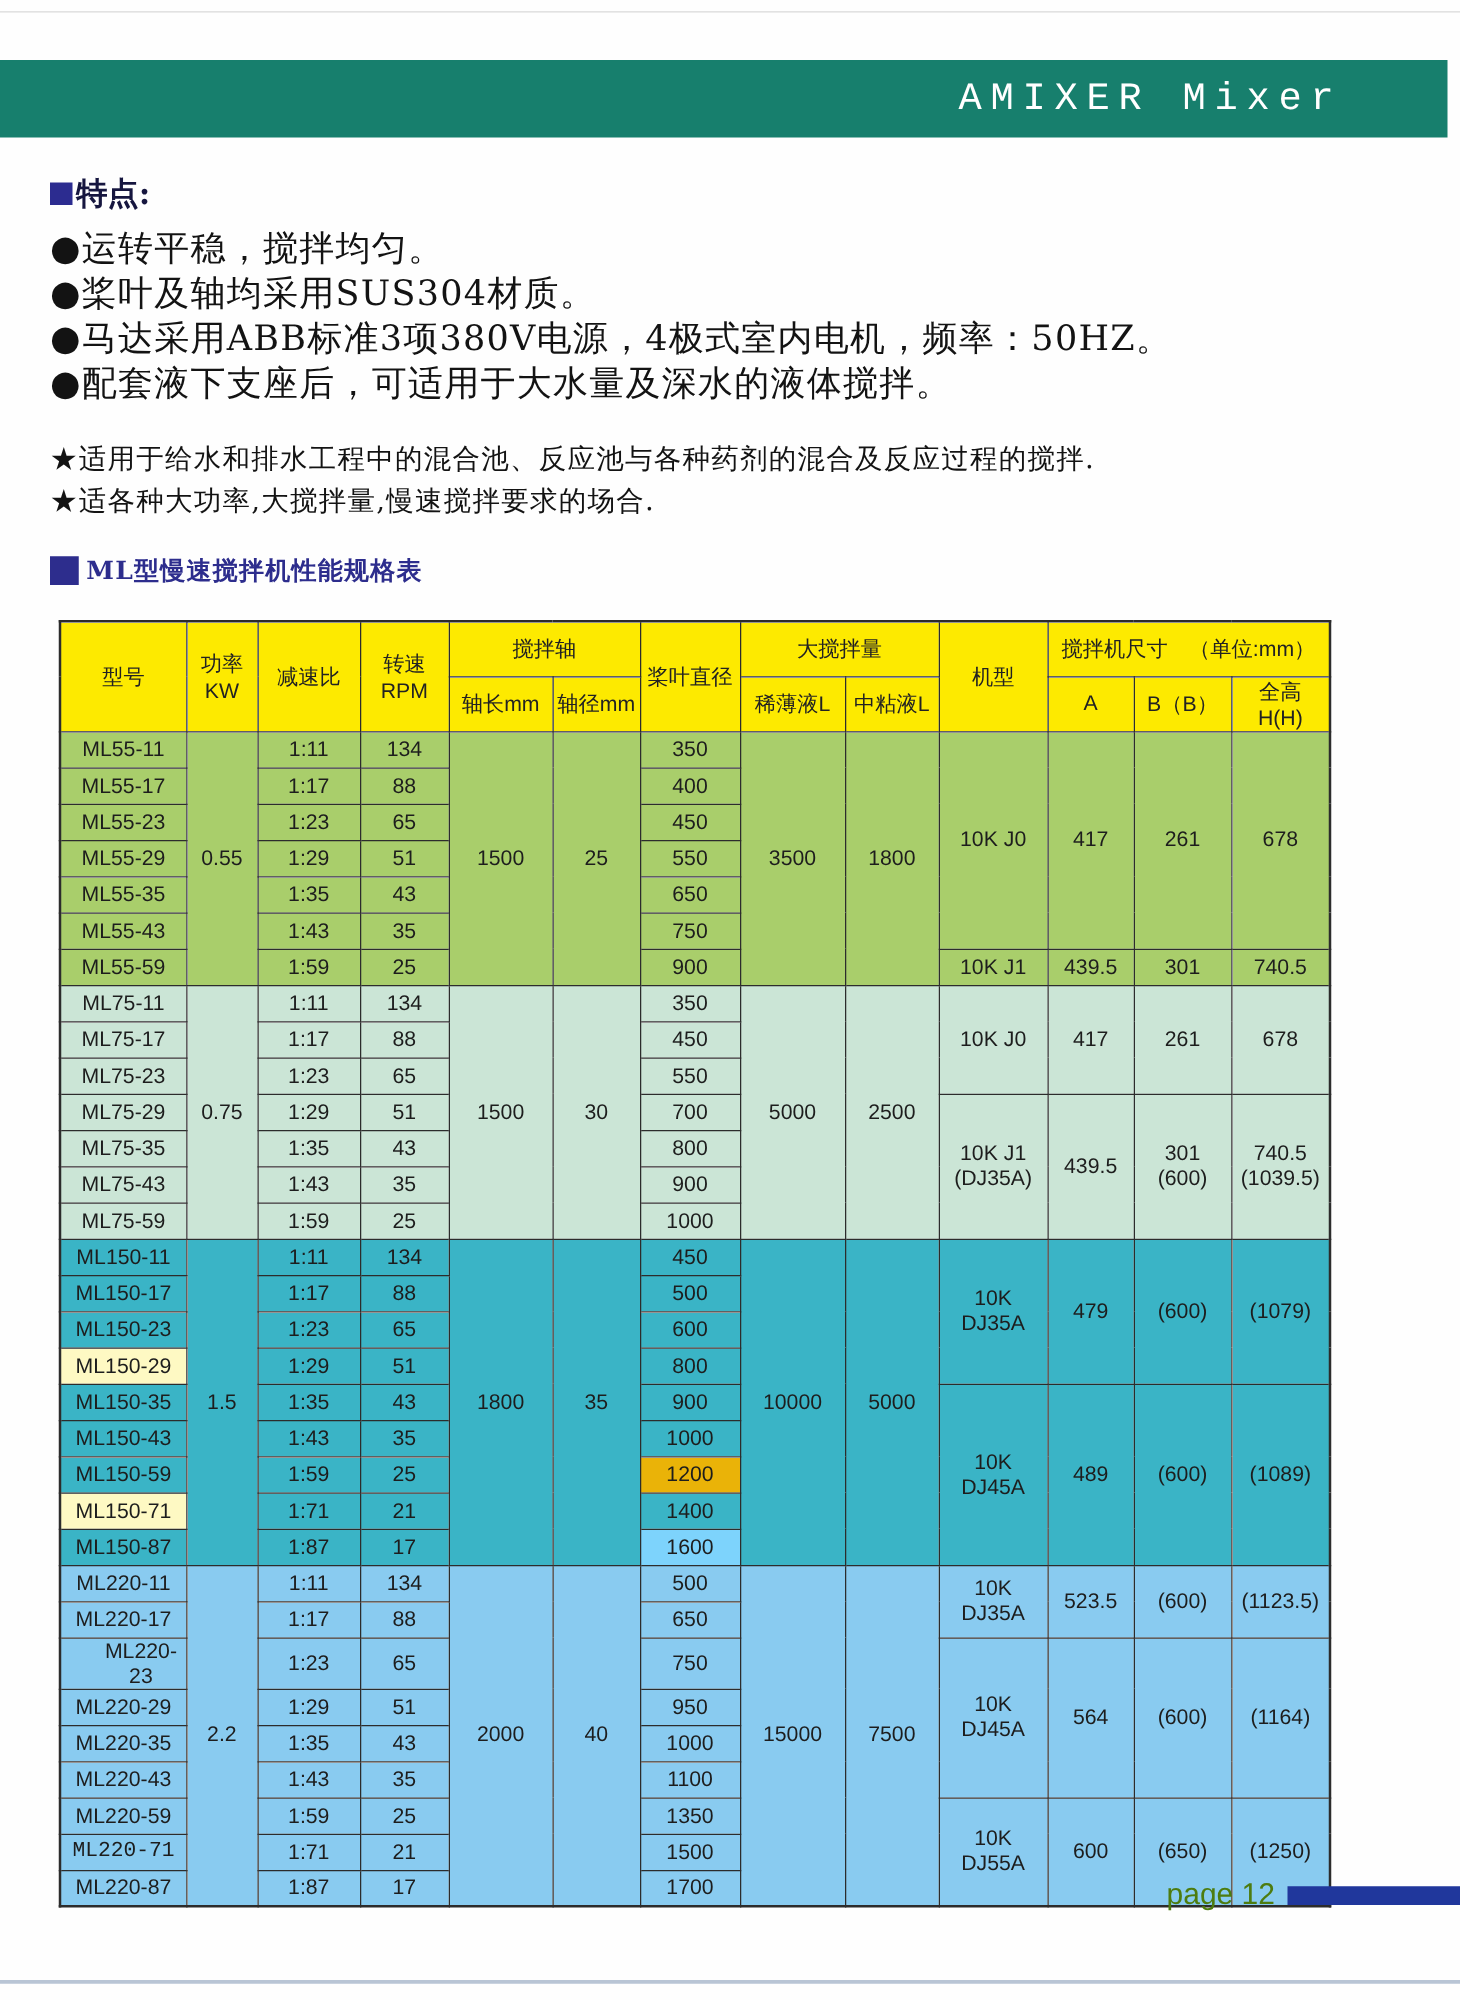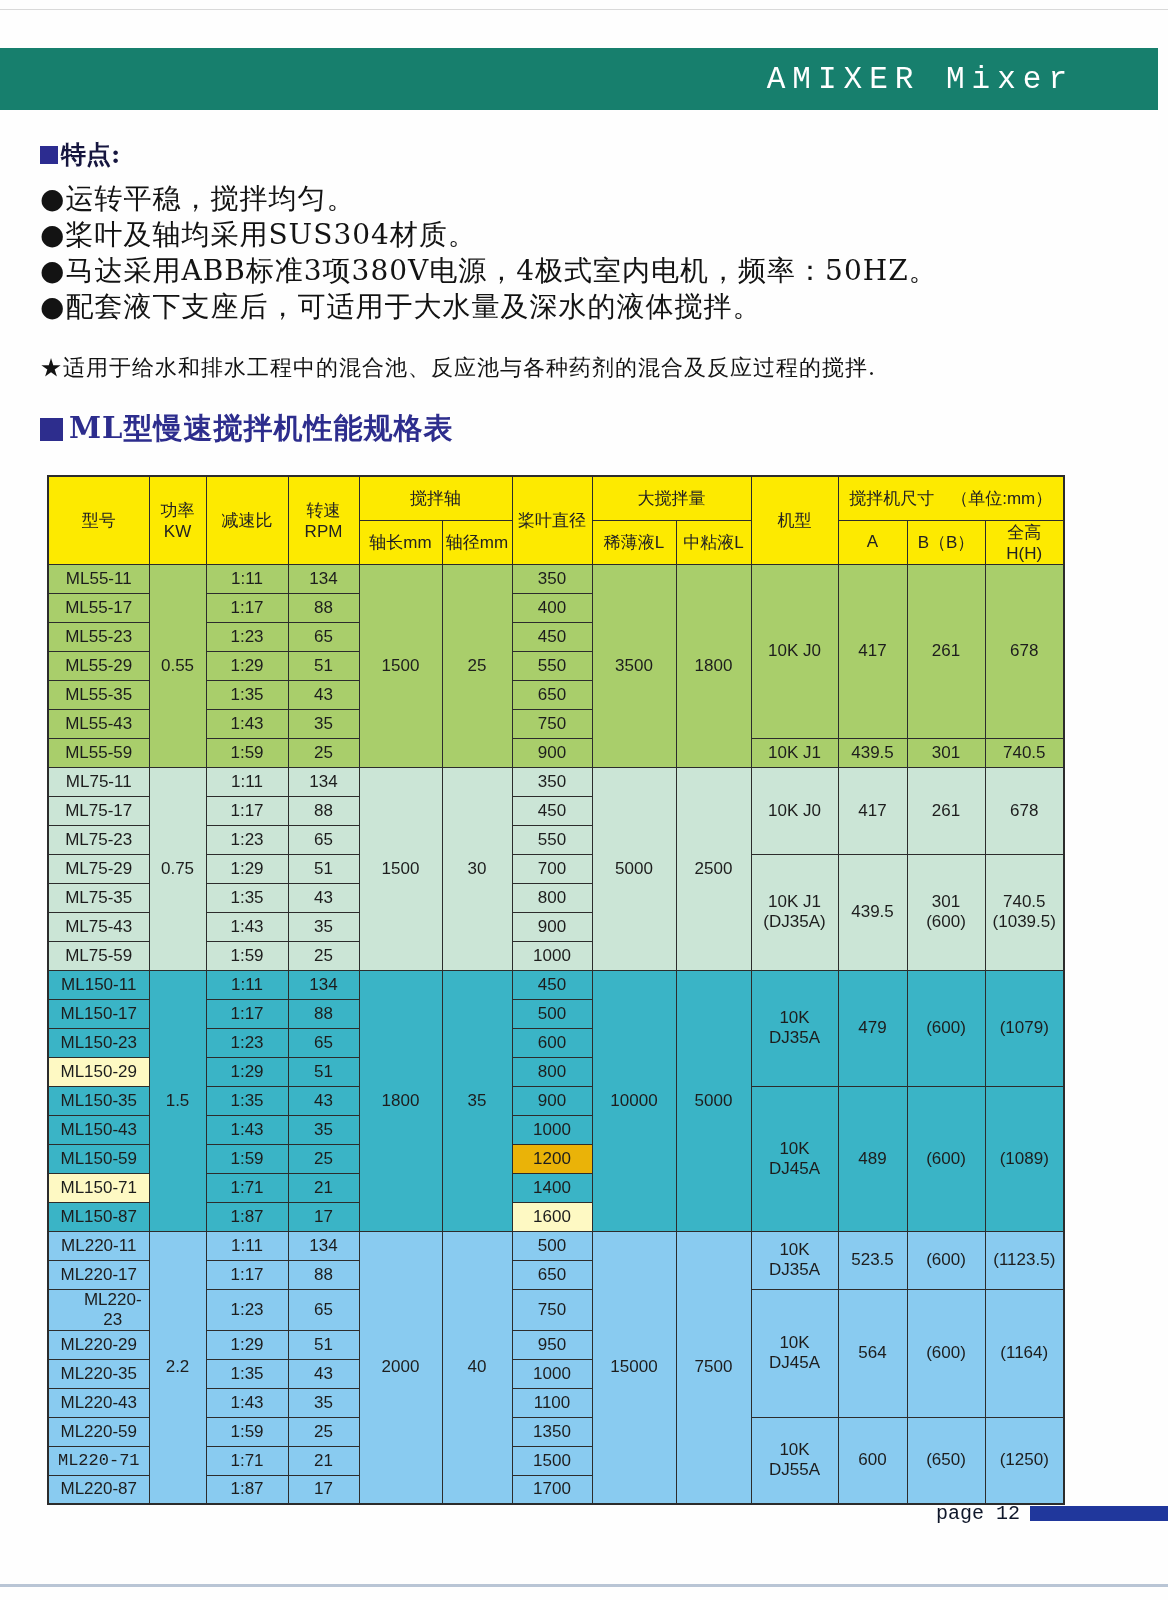--- a/index.html
+++ b/index.html
@@ -40,21 +40,21 @@
     font-family:"DejaVu Serif",serif;
     font-size:28px;color:#131313;
     line-height:36px;letter-spacing:1px;
   }
   .notes{margin:26px 0 0 40px;}
   .note-line{font-size:22px;line-height:34px;}
 
   .table-heading{
     margin:24px 0 0 40px;
     font-family:"DejaVu Serif",serif;
-    font-size:29px;font-weight:bold;color:#2d2d8d;
+    font-size:20px;font-weight:bold;color:#2d2d8d;
     display:flex;align-items:center;letter-spacing:1px;
   }
   .sq-big{display:inline-block;width:23px;height:23px;background:#2d2d8d;margin-right:6px;}
 
   table.spec{
     margin:26px 0 0 47px;
     border-collapse:collapse;table-layout:fixed;
     width:1016px;
     border:2px solid #2c2c2c;
   }
@@ -74,22 +74,22 @@
   tr.h1{height:44px;}
   tr.h2{height:40px;}
   table.spec tbody tr{height:29px;}
   td.model-cell{font-size:16px;}
 
   .footer{
     position:absolute;top:1502px;right:0;
     display:flex;align-items:center;
   }
   .page-num{
-    font-family:Liberation Mono, monospace;
-    font-size:20px;color:#0f172a;
+    font-family:Liberation Sans, sans-serif;
+    font-size:24px;color:#4d7c0f;
     margin-right:10px;
   }
   .footer-bar{width:138px;height:15px;background:#20379c;}
 </style>
 </head>
 <body>
 
 <div class="page">
   <div class="top-edge"></div>
 
@@ -106,20 +106,21 @@
 
     <div class="features">
       <div class="feature-line">●运转平稳，搅拌均匀。</div>
       <div class="feature-line">●桨叶及轴均采用SUS304材质。</div>
       <div class="feature-line">●马达采用ABB标准3项380V电源，4极式室内电机，频率：50HZ。</div>
       <div class="feature-line">●配套液下支座后，可适用于大水量及深水的液体搅拌。</div>
     </div>
 
     <div class="notes">
       <div class="note-line">★适用于给水和排水工程中的混合池、反应池与各种药剂的混合及反应过程的搅拌.</div>
+      <div class="note-line">★适各种大功率,大搅拌量,慢速搅拌要求的场合.</div>
     </div>
 
     <div class="table-heading">
       <span class="sq-big"></span>
       <span>ML型慢速搅拌机性能规格表</span>
     </div>
 
     <table class="spec">
       <colgroup>
         <col style="width:101px">
@@ -333,21 +334,21 @@
           <tr>
             <td class="model-cell" style="background: #fef9c3;">ML150-71</td>
             <td style="background: rgb(58, 180, 198);">1:71</td>
             <td style="background: rgb(58, 180, 198);">21</td>
             <td style="background: rgb(58, 180, 198);">1400</td>
           </tr>
           <tr>
             <td class="model-cell" style="background: rgb(58, 180, 198);">ML150-87</td>
             <td style="background: rgb(58, 180, 198);">1:87</td>
             <td style="background: rgb(58, 180, 198);">17</td>
-            <td style="background: #fef9c3;">1600</td>
+            <td style="background: #7dd3fc;">1600</td>
           </tr>
           <tr>
             <td class="model-cell" style="background: rgb(137, 203, 240);">ML220-11</td>
             <td rowspan="9" style="background: rgb(137, 203, 240);">2.2</td>
             <td style="background: rgb(137, 203, 240);">1:11</td>
             <td style="background: rgb(137, 203, 240);">134</td>
             <td rowspan="9" style="background: rgb(137, 203, 240);">2000</td>
             <td rowspan="9" style="background: rgb(137, 203, 240);">40</td>
             <td style="background: rgb(137, 203, 240);">500</td>
             <td rowspan="9" style="background: rgb(137, 203, 240);">15000</td>

